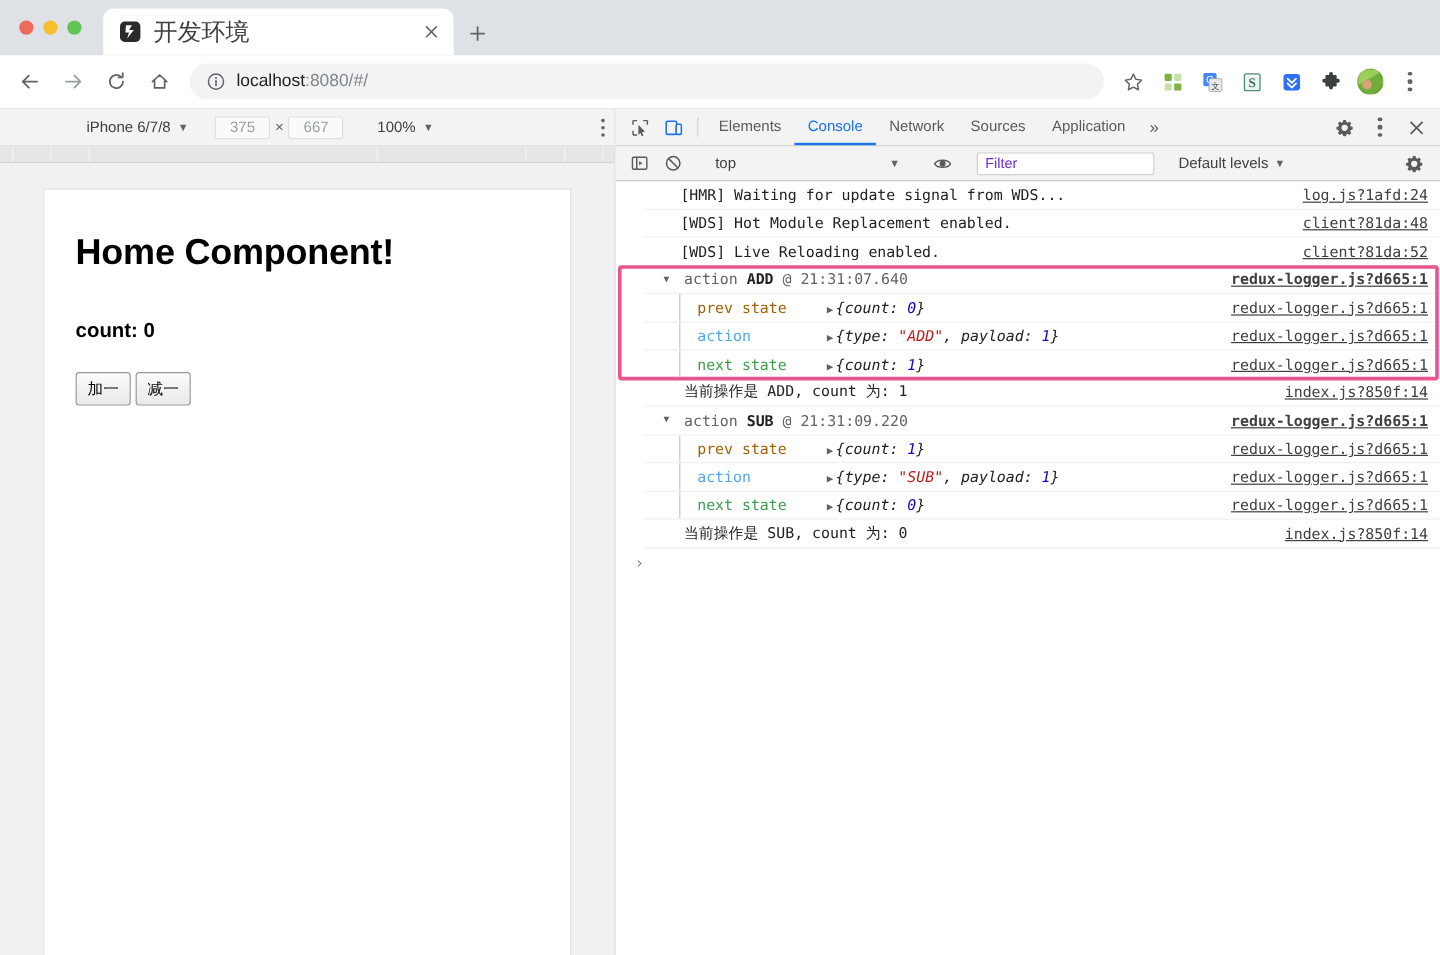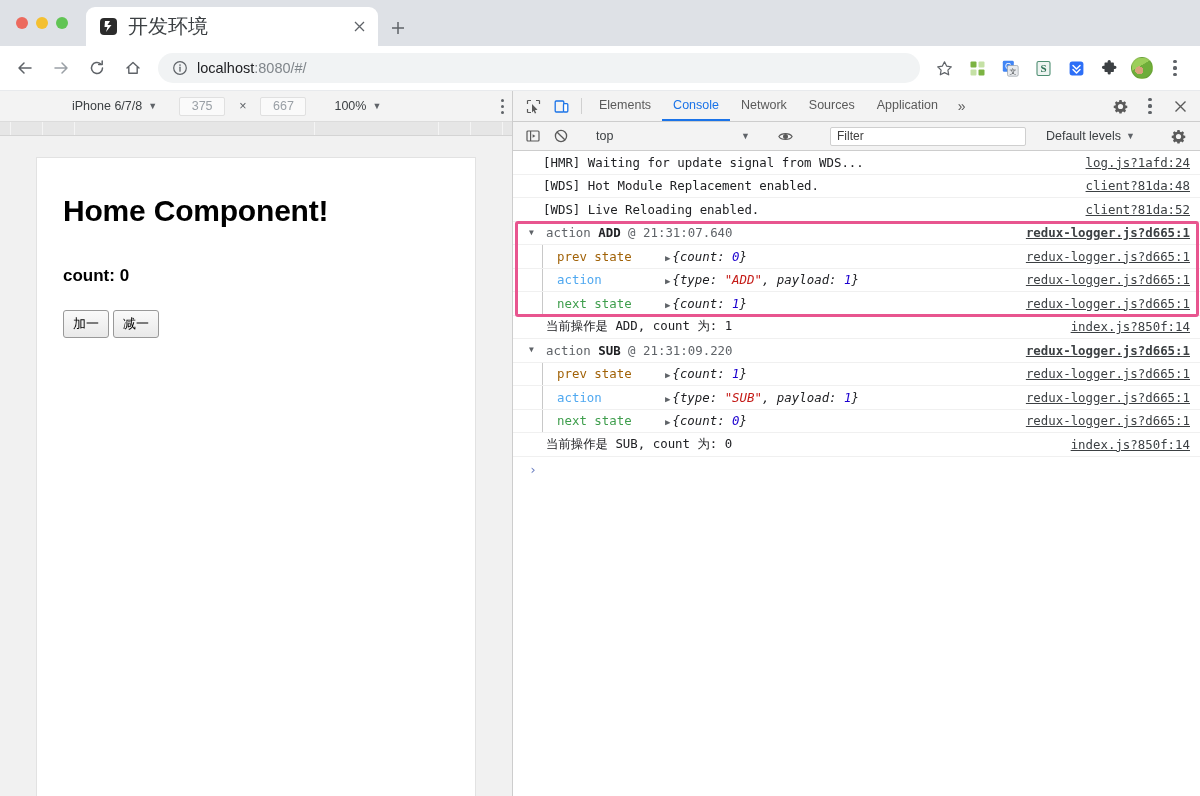--- a/index.html
+++ b/index.html
@@ -83,21 +83,21 @@
     background:#f1f1f1;border-right:1px solid #cdcdcd;min-width:0;
   }
   .dev-toolbar{
     height:31px;flex:0 0 auto;background:#f3f3f3;border-bottom:1px solid #dcdcdc;
     display:flex;align-items:center;padding:0 8px 0 0;box-sizing:border-box;
     font-size:12.5px;color:#3c4043;
   }
   .dev-sel{margin-left:72px;display:flex;align-items:center;gap:6px;}
   .caret{font-size:9px;color:#5f6368;line-height:1;}
   .dev-dim{
-    margin-left:22px;display:flex;align-items:center;gap:14px;color:#9aa0a6;
+    margin-left:22px;display:flex;align-items:center;gap:4px;color:#9aa0a6;
   }
   .dim-box{
     width:46px;height:19px;background:#fafafa;border:1px solid #e0e0e0;
     border-radius:2px;display:flex;align-items:center;justify-content:center;
     font-size:12.5px;box-sizing:border-box;
   }
   .dim-x{color:#5f6368;font-size:12.5px;}
   .dev-zoom{margin-left:28px;display:flex;align-items:center;gap:6px;color:#3c4043;}
   .dev-kebab{margin-left:auto;display:flex;flex-direction:column;gap:3px;align-items:center;}
   .dev-kebab i{width:3px;height:3px;border-radius:50%;background:#5f6368;display:block;}
@@ -147,37 +147,37 @@
   .dt-filter{
     height:29px;flex:0 0 auto;display:flex;align-items:center;
     background:#f3f3f3;border-bottom:1px solid #cdcdcd;padding-left:6px;box-sizing:border-box;
     font-size:12.5px;color:#3c4043;
   }
   .ctx-sel{
     display:flex;align-items:center;width:170px;padding:0 8px;box-sizing:border-box;
   }
   .ctx-sel .caret{margin-left:auto;}
   .filter-box{
-    width:196px;height:19px;background:#fff;border:1px solid #cfcfcf;border-radius:2px;
+    width:148px;height:19px;background:#fff;border:1px solid #cfcfcf;border-radius:2px;
     display:flex;align-items:center;padding:0 6px;box-sizing:border-box;
-    font-size:12px;color:#404040;margin-left:18px;
+    font-size:12px;color:#6d28d9;margin-left:2px;
   }
   .levels{display:flex;align-items:center;gap:5px;margin-left:20px;font-size:12.5px;color:#3c4043;}
   .dt-filter .dt-right{padding-right:8px;}
 
   
   .console{
     flex:1 1 auto;overflow:hidden;position:relative;
     font-family:"DejaVu Sans Mono", monospace;font-size:12.4px;
   }
   .msg{
     position:relative;display:flex;align-items:center;
     min-height:23.5px;box-sizing:border-box;
     border-bottom:1px solid #f0f0f0;padding-left:16px;padding-right:10px;
-    color:#202124;white-space:nowrap;
+    color:#202124;white-space:nowrap;margin-left:24px;
   }
   .msg .src{
     margin-left:auto;padding-left:16px;color:#3c4043;text-decoration:underline;
     font-size:12.4px;flex:0 0 auto;
   }
   .msg.grp .src{font-weight:bold;}
   .arrow{
     width:12px;flex:0 0 auto;color:#5f6368;font-size:8px;line-height:1;margin-right:5px;
   }
   .txt{overflow:hidden;text-overflow:ellipsis;}

